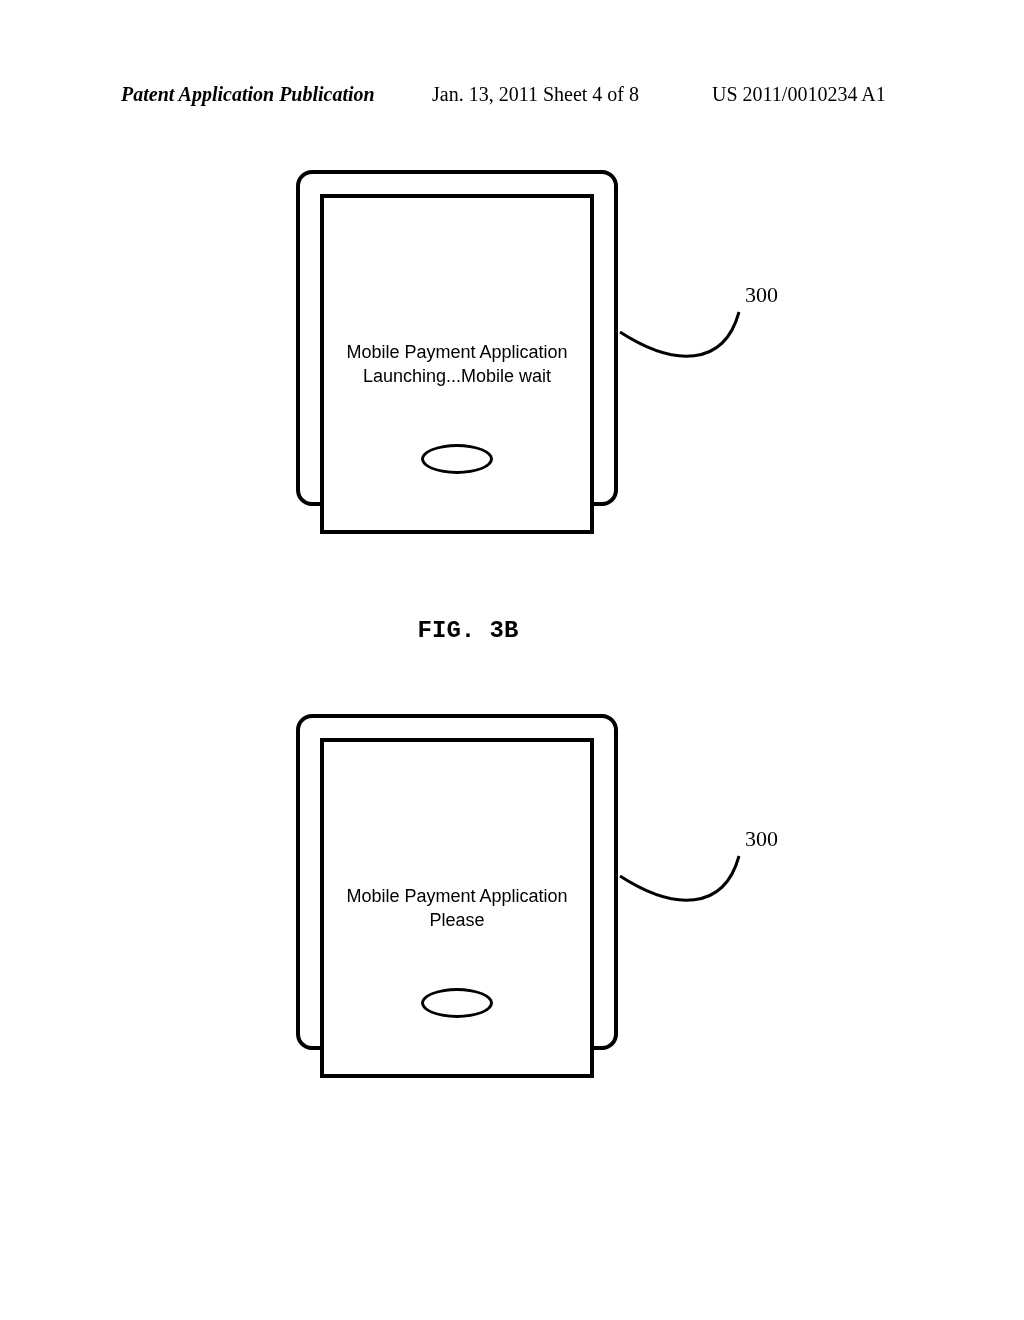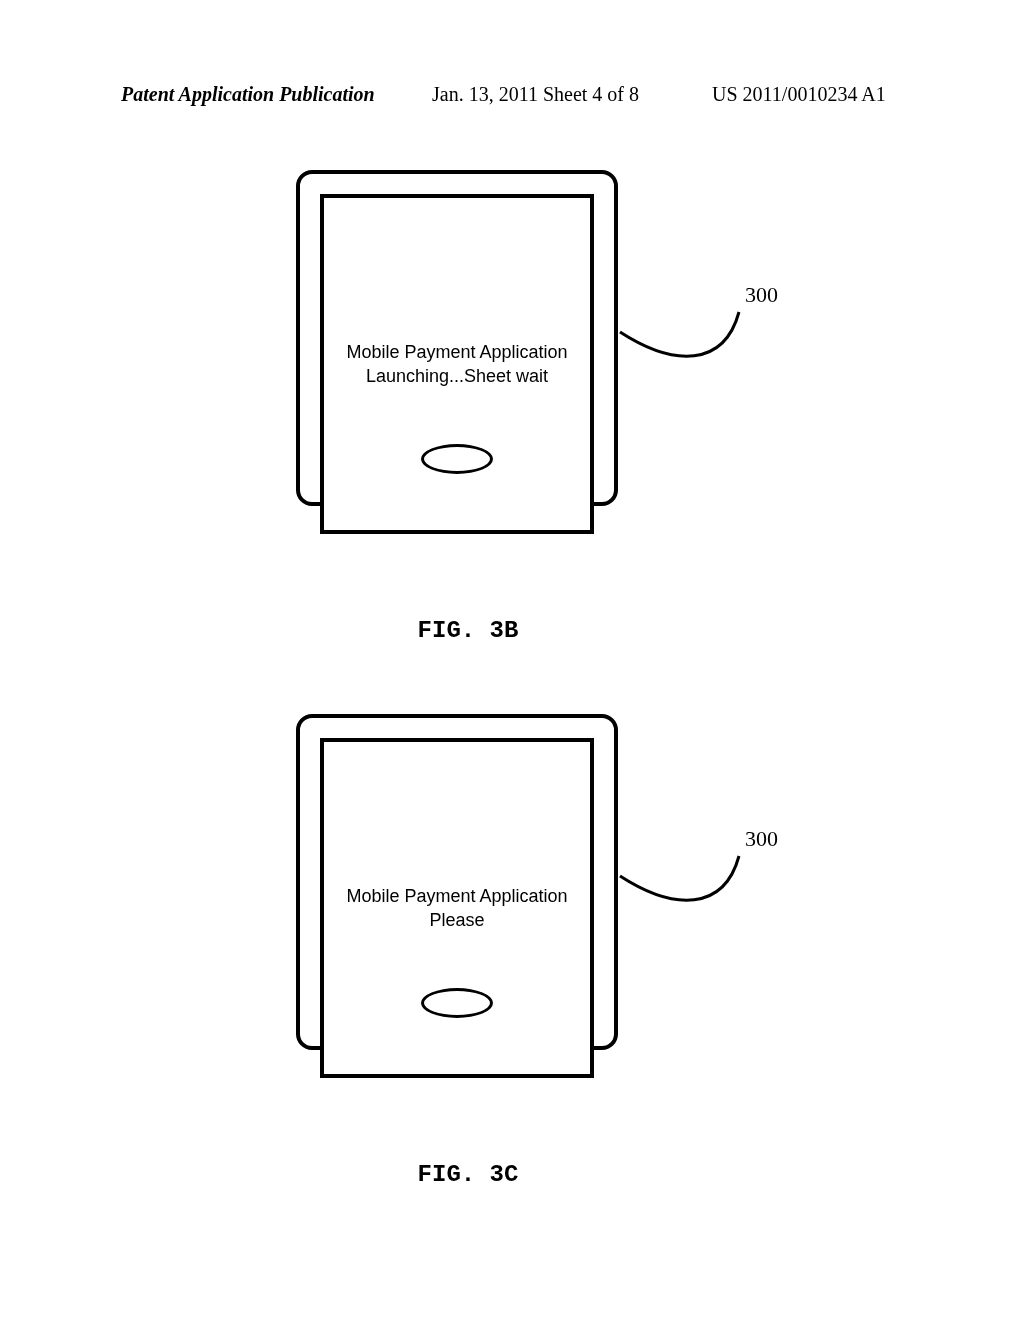--- a/index.html
+++ b/index.html
@@ -119,21 +119,21 @@
   <span class="header-left">Patent Application Publication</span>
   <span class="header-mid">Jan. 13, 2011  Sheet 4 of 8</span>
   <span class="header-right">US 2011/0010234 A1</span>
 </div>
 
 <div class="figure-group fg-b">
   <div class="device">
     <div class="screen">
       <div class="screen-text">
         <span>Mobile Payment Application</span><br>
-        <span>Launching...Sheet wait</span>
+        <span>Launching...Mobile wait</span>
       </div>
     </div>
     <div class="home-btn"></div>
     <div class="dashed-slot"></div>
   </div>
   <svg class="leader-svg" viewBox="0 0 160 120">
     <path d="M 6 25 C 60 60, 110 60, 125 5" stroke="#000" stroke-width="3" fill="none"></path>
   </svg>
   <div class="ref-label">300</div>
   <div class="caption"><span class="caption-inner">FIG. 3B</span></div>
@@ -147,14 +147,13 @@
         <span>Please</span>
       </div>
     </div>
     <div class="home-btn"></div>
     <div class="dashed-slot"></div>
   </div>
   <svg class="leader-svg" viewBox="0 0 160 120">
     <path d="M 6 25 C 60 60, 110 60, 125 5" stroke="#000" stroke-width="3" fill="none"></path>
   </svg>
   <div class="ref-label">300</div>
-  <div class="caption"><span class="caption-inner">FIG. 3C</span></div>
 </div>
 
 </body></html>

